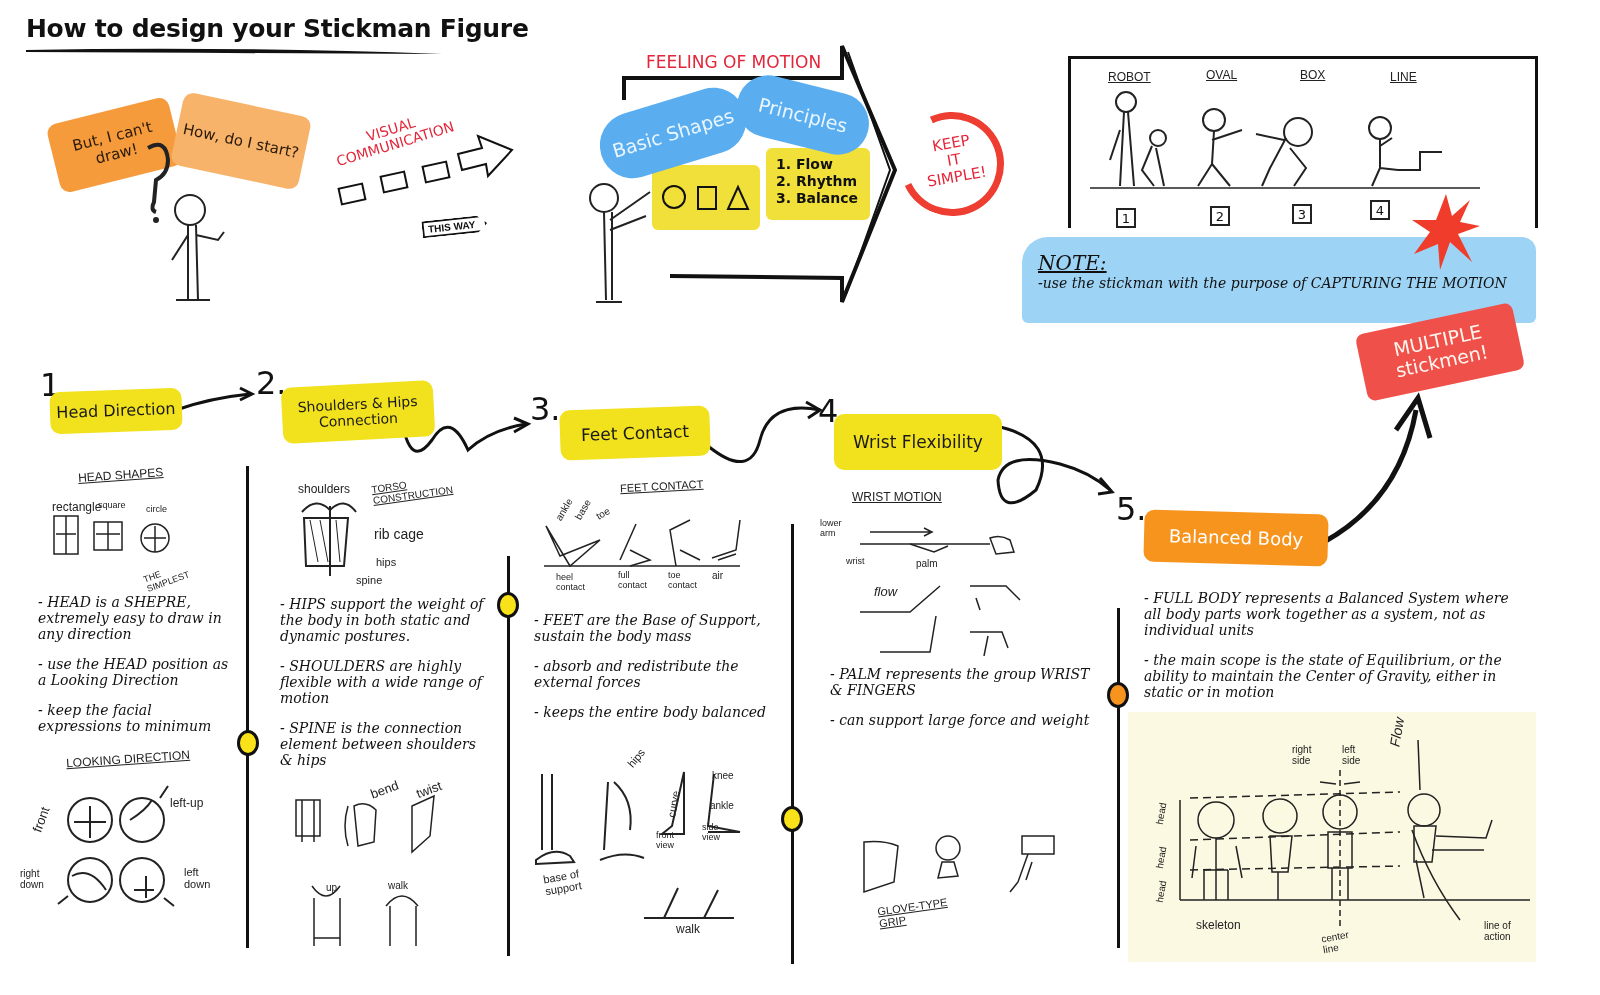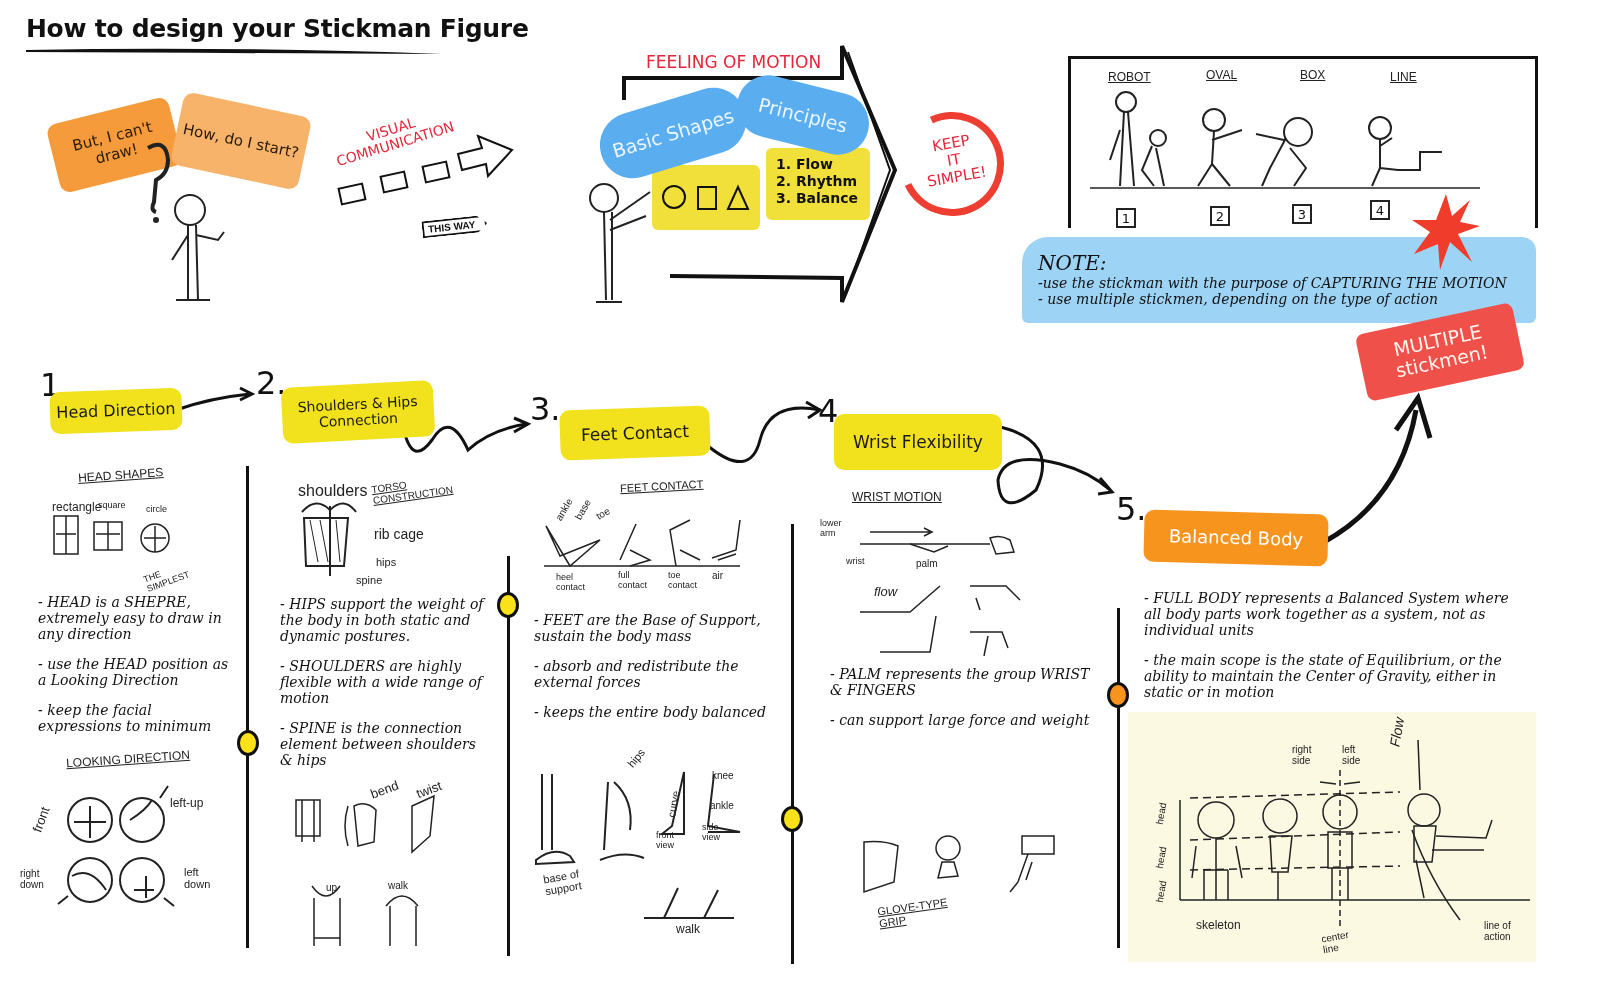--- a/index.html
+++ b/index.html
@@ -29,21 +29,21 @@
   .ybox2 { left: 766px; top: 148px; width: 104px; height: 72px; padding: 8px 10px; font-size: 14px; line-height: 17px; }
   .keep { left: 900px; top: 112px; width: 104px; height: 104px; border: 7px solid #ee3d31; border-left-color: transparent; border-radius: 50%; transform: rotate(20deg); }
   .keep-text { left: 914px; top: 135px; width: 80px; color: #e3263a; font-size: 15px; line-height: 17px; text-align: center; transform: rotate(-10deg); }
 
   
   .panel { left: 1068px; top: 56px; width: 470px; height: 172px; border: 3px solid #111; border-bottom: none; }
   .panel-label { font-family: "Liberation Sans", sans-serif; font-size: 12px; text-decoration: underline; color: #222; }
   .panel-num { border: 2px solid #222; width: 20px; height: 20px; font-size: 13px; display: flex; align-items: center; justify-content: center; background: #fff; }
 
   .note { left: 1022px; top: 237px; width: 514px; height: 86px; background: #9dd3f5; border-radius: 26px 14px 6px 6px; padding: 14px 16px; }
-  .note-h { font-size: 20px; }
+  .note-h { font-size: 20px; text-decoration: underline; }
   .note-l { font-size: 14px; line-height: 16px; }
 
   .multiple { left: 1360px; top: 318px; width: 160px; height: 68px; background: #f0504a; border-radius: 8px; transform: rotate(-12deg); color: #fff6f0; font-size: 19px; line-height: 21px; text-align: center; padding-top: 12px; }
 
   
   .stepnum { font-size: 32px; font-family: "DejaVu Sans", sans-serif; color: #111; }
   .steplabel { background: #f2e11d; border-radius: 10px; display: flex; align-items: center; justify-content: center; font-family: "DejaVu Sans", sans-serif; font-size: 16px; color: #1a1a1a; text-align: center; line-height: 16px; }
   .steplabel.orange { background: #f6941e; color: #fff; font-size: 18px; }
 
   .vline { width: 3px; background: #111; }
@@ -148,21 +148,20 @@
   </g>
 </svg>
 <div class="abs panel-num" style="left:1116px;top:208px">1</div>
 <div class="abs panel-num" style="left:1210px;top:206px">2</div>
 <div class="abs panel-num" style="left:1292px;top:204px">3</div>
 <div class="abs panel-num" style="left:1370px;top:200px">4</div>
 
 <div class="abs note hand">
   <div class="note-h">NOTE:</div>
   <div class="note-l">-use the stickman with the purpose of CAPTURING THE MOTION</div>
-  <div class="note-l">- use multiple stickmen, depending on the type of action</div>
 </div>
 <svg class="abs" style="left:1410px;top:192px" width="70" height="80">
   <path d="M36 2 L42 24 L60 8 L50 30 L70 34 L48 42 L62 70 L40 50 L30 78 L28 52 L4 62 L20 40 L2 28 L26 28 Z" fill="#f03c2a"></path>
 </svg>
 <div class="abs multiple">
   <div>MULTIPLE</div>
   <div>stickmen!</div>
 </div>
 <svg class="abs" style="left:1320px;top:390px" width="120" height="160">
   <path d="M4 152 Q80 110 96 20" fill="none" stroke="#111" stroke-width="5"></path>
@@ -224,21 +223,21 @@
 <div class="abs sk" style="left:184px;top:866px;font-size:11px;width:30px">left down</div>
 
 <div class="abs vline" style="left:246px;top:466px;height:482px"></div>
 <div class="abs dot" style="left:237px;top:730px"></div>
 
 <div class="abs stepnum" style="left:256px;top:364px">2.</div>
 <div class="abs steplabel" style="left:282px;top:384px;width:152px;height:56px;transform:rotate(-3deg);font-size:14px;flex-direction:column">
   <span>Shoulders &amp; Hips</span>
   <span>Connection</span>
 </div>
-<div class="abs sk" style="left:298px;top:482px;font-size:16px">shoulders</div>
+<div class="abs sk" style="left:298px;top:482px;font-size:12px">shoulders</div>
 <div class="abs sk sk-u" style="left:372px;top:480px;font-size:10px;width:60px;transform:rotate(-8deg)">TORSO CONSTRUCTION</div>
 <svg class="abs" style="left:296px;top:496px" width="80" height="90">
   <g fill="none" stroke="#222" stroke-width="2">
     <path d="M6 16 Q20 0 34 14 M34 14 Q48 0 60 16"></path>
     <path d="M8 22 L52 22 L48 70 L10 70 Z"></path>
     <path d="M34 10 L34 80"></path>
     <path d="M14 24 L22 66 M24 24 L32 66 M40 24 L44 66" stroke-width="1"></path>
   </g>
 </svg>
 <div class="abs sk" style="left:374px;top:526px;font-size:14px">rib cage</div>

